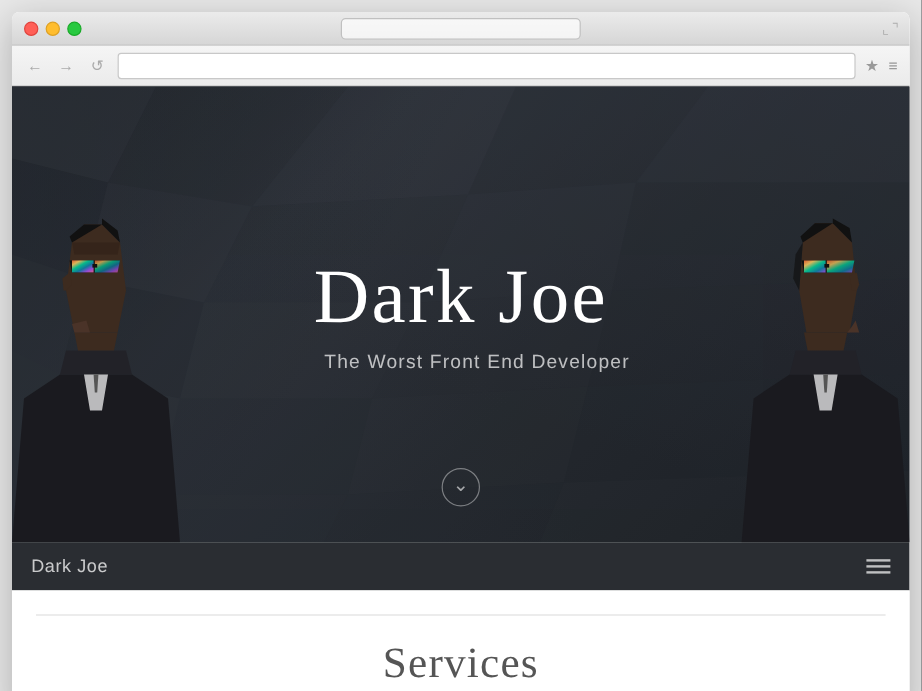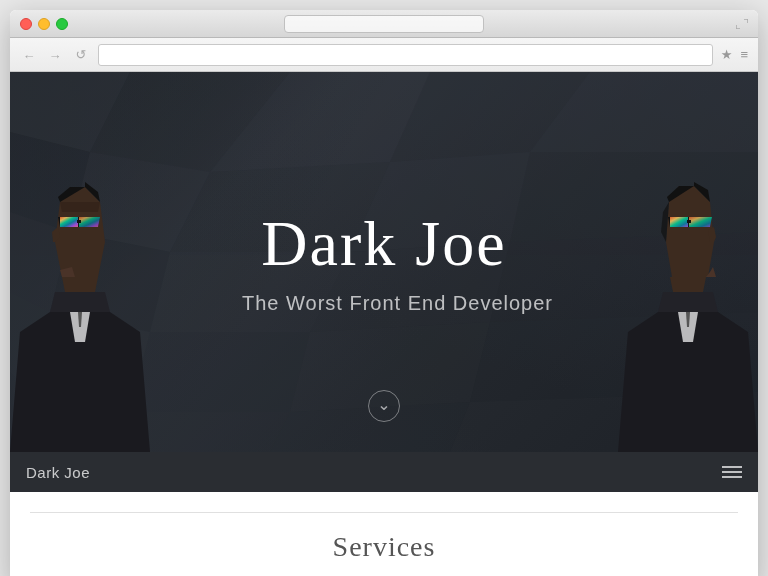--- a/index.html
+++ b/index.html
@@ -186,21 +186,21 @@
       font-size: 64px;
       font-weight: 200;
       color: #ffffff;
       letter-spacing: 2px;
       font-family: 'Georgia', serif;
       line-height: 1.1;
       margin-bottom: 12px;
     }
 
     .hero-subtitle {
-      font-size: 20px;
+      font-size: 16px;
       color: rgba(255,255,255,0.7);
       font-weight: 300;
       letter-spacing: 1px;
       margin-left: 27px;
     }
 
     .scroll-indicator {
       position: absolute;
       bottom: 30px;
       left: 50%;
@@ -266,21 +266,21 @@
     }
 
     .services-divider {
       width: 100%;
       height: 1px;
       background: #e0e0e0;
       margin-bottom: 18px;
     }
 
     .services-title {
-      font-size: 28px;
+      font-size: 36px;
       font-weight: 300;
       color: #555;
       letter-spacing: 1px;
       font-family: 'Georgia', serif;
     }
   </style>
 </head>
 <body>
 
 <div class="mac-window">

